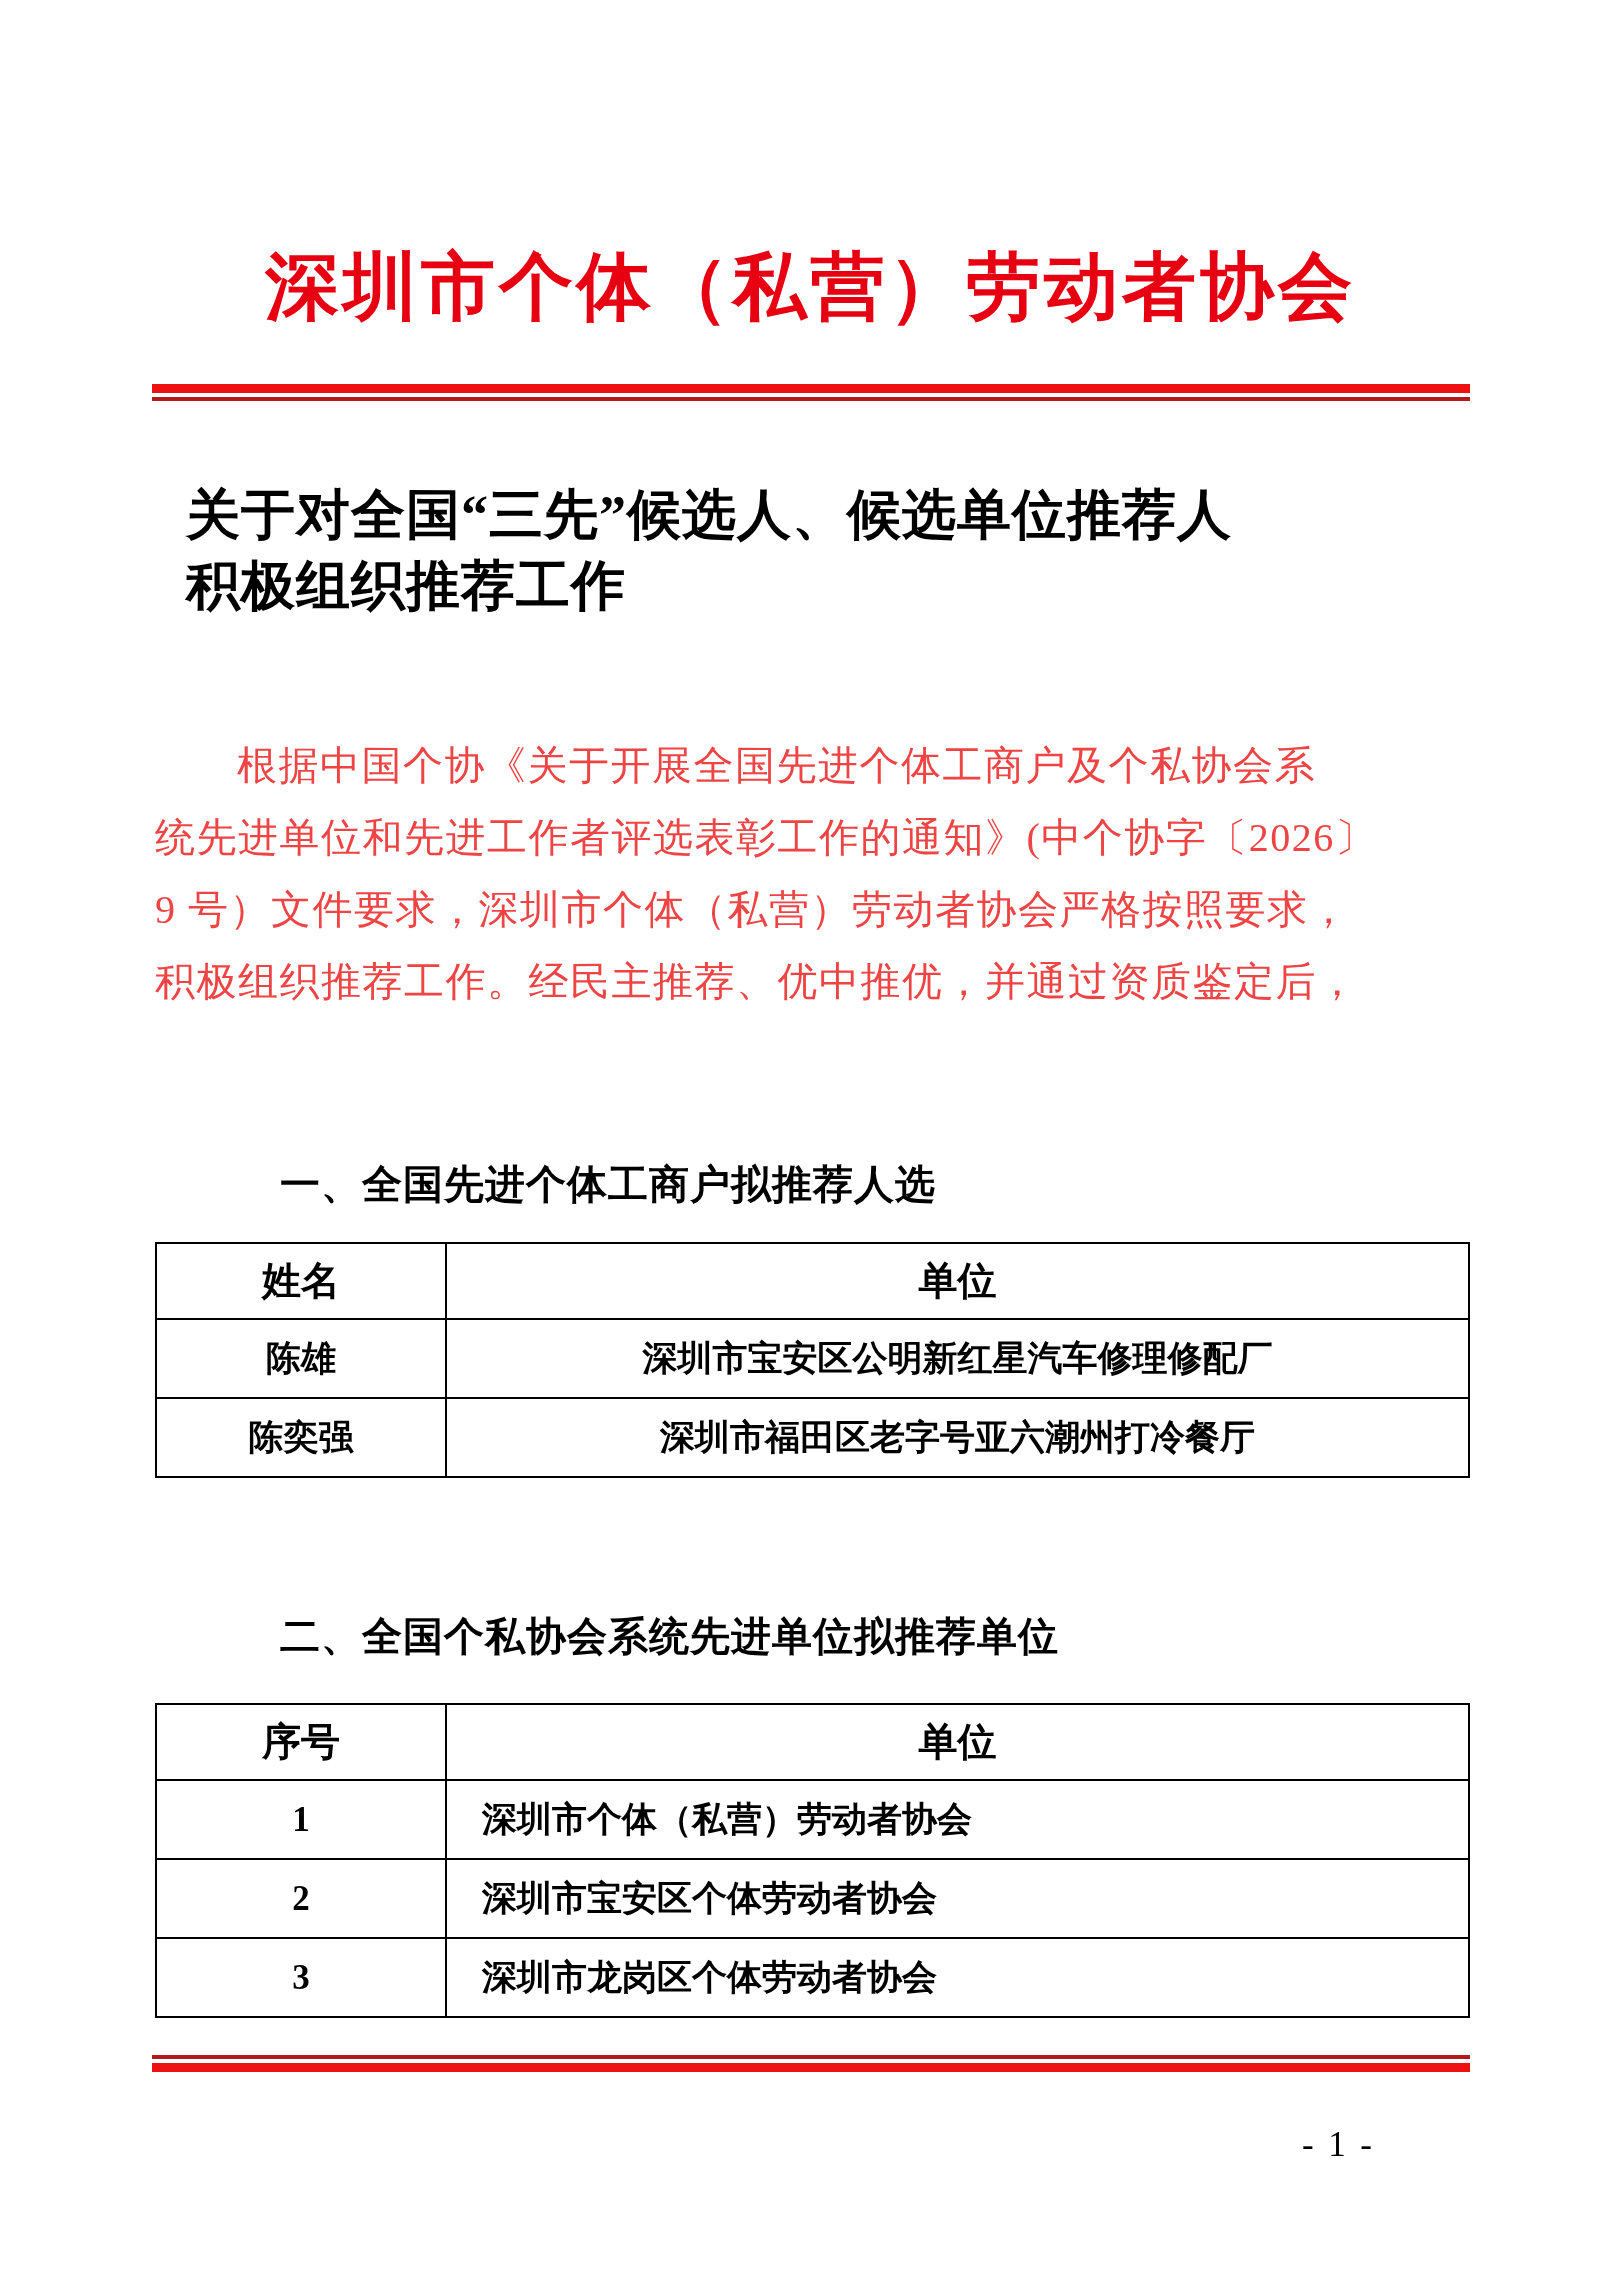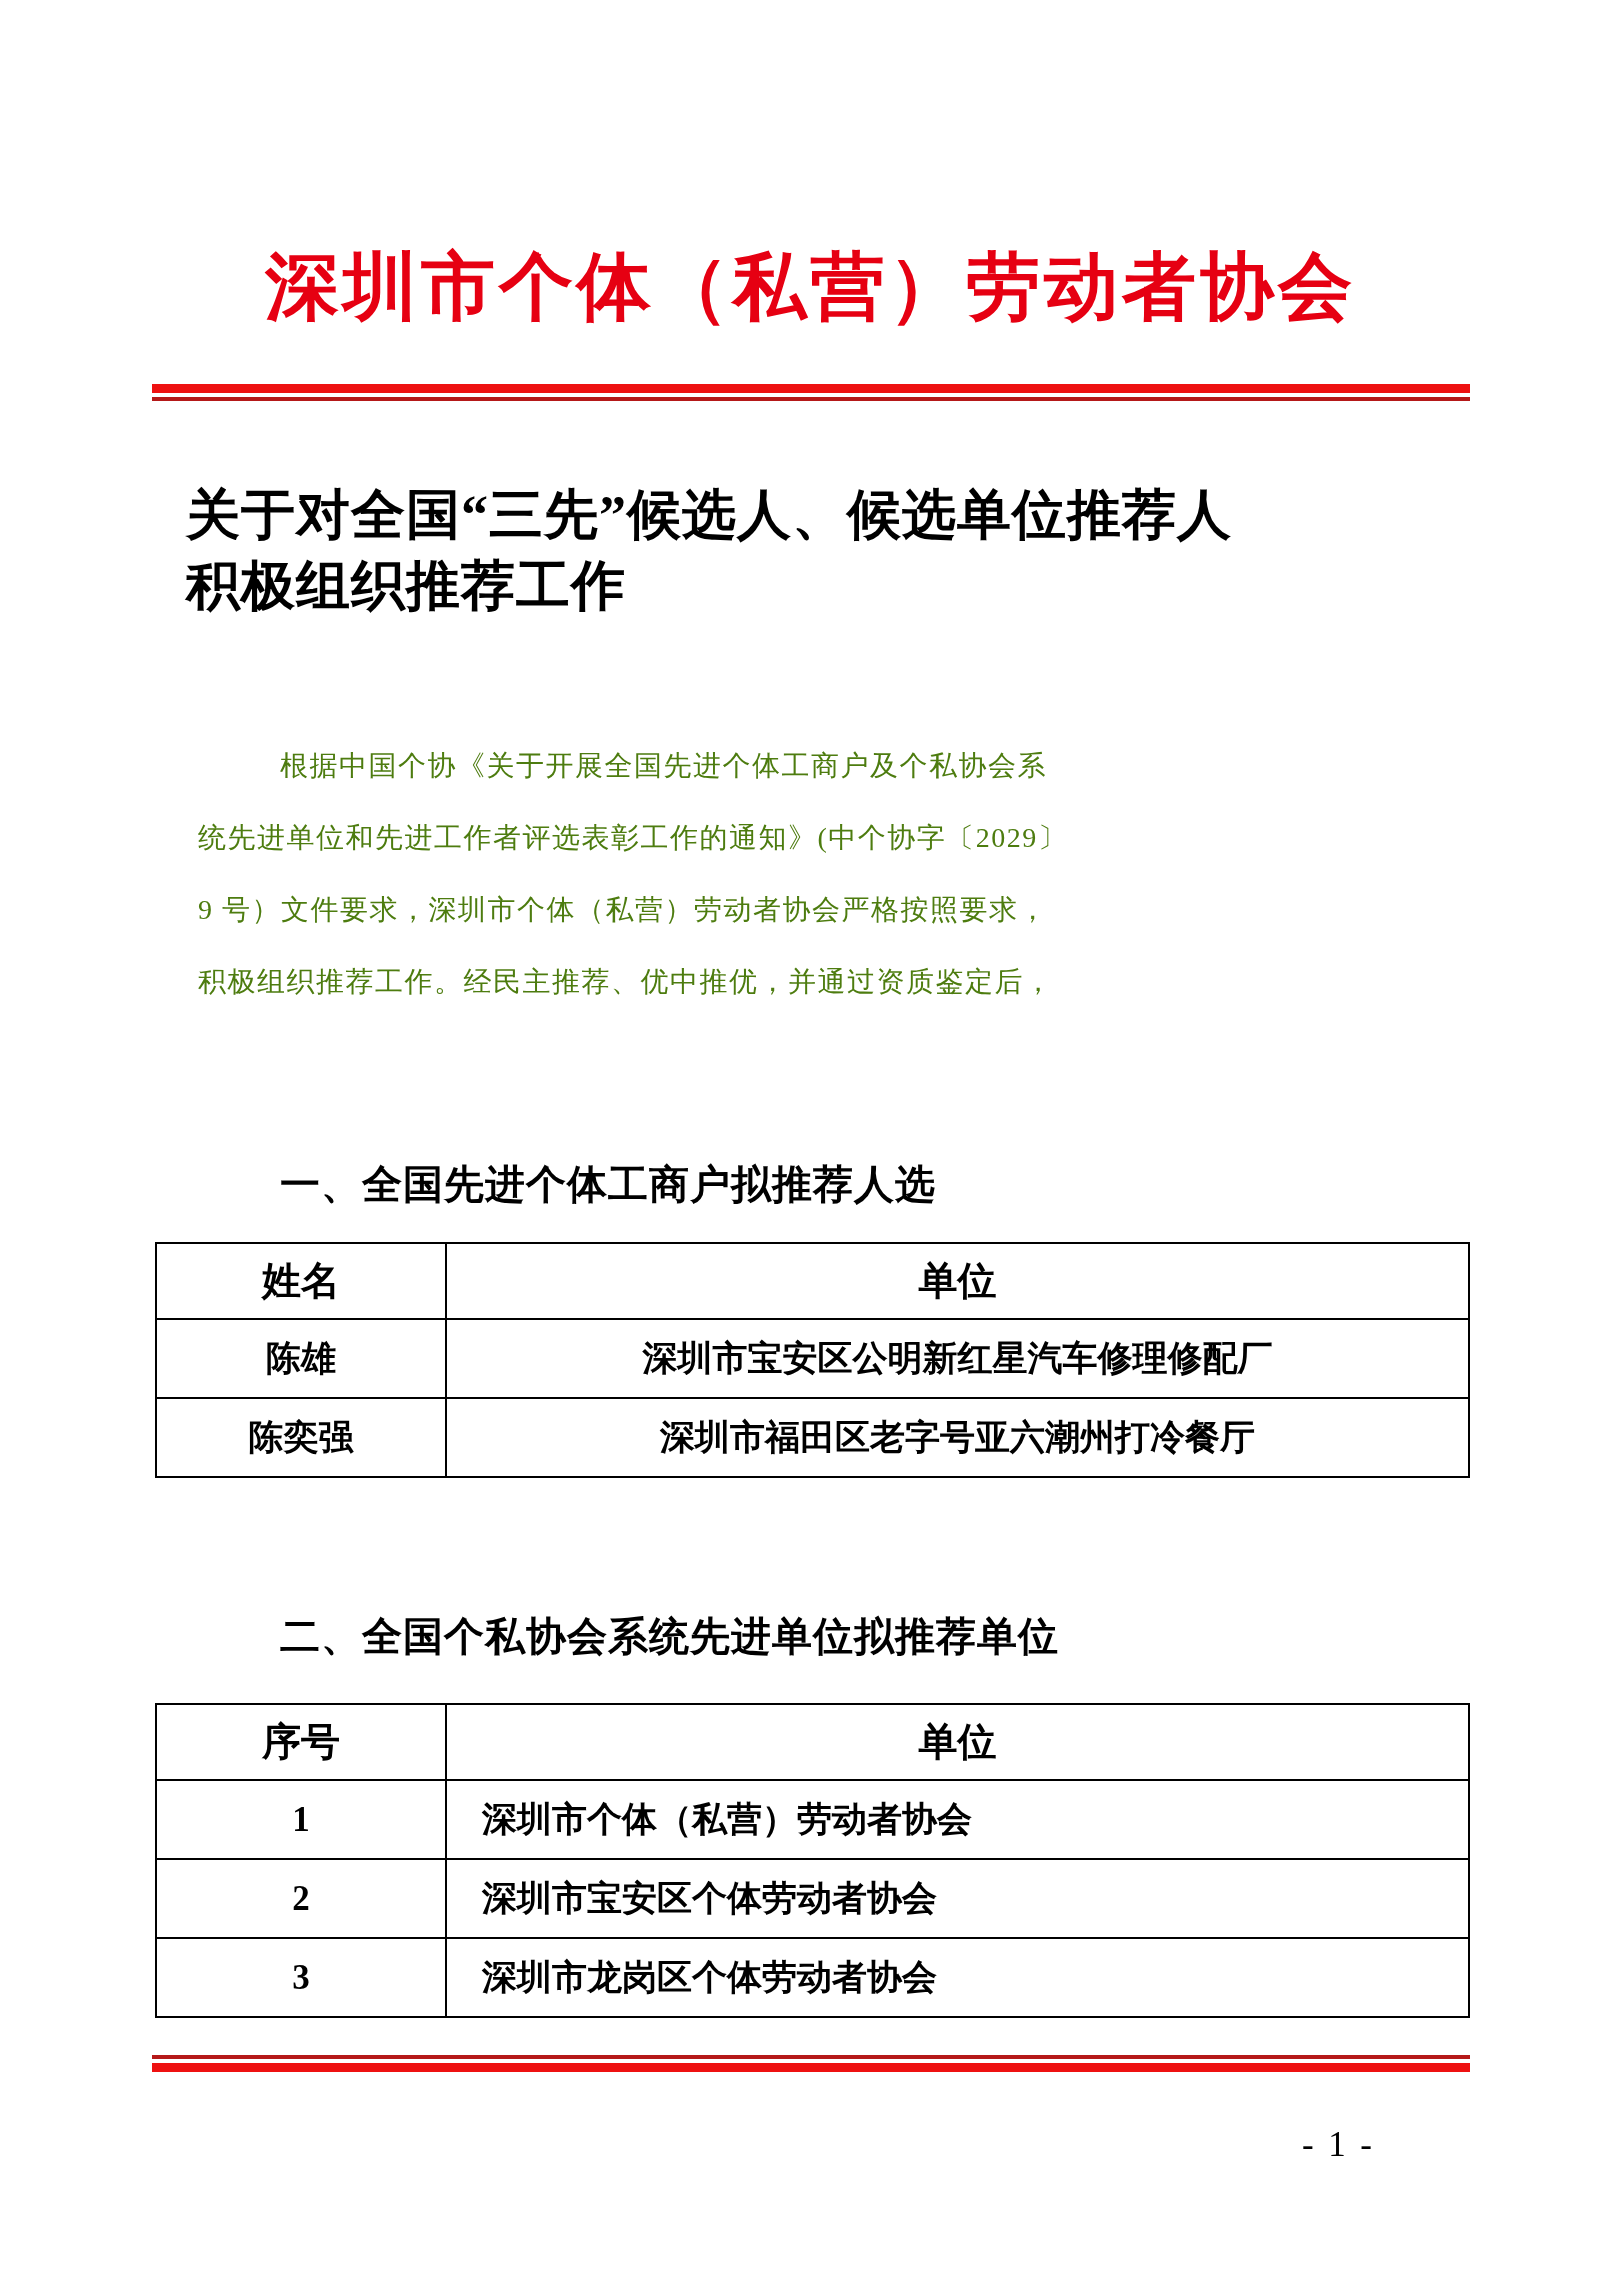--- a/index.html
+++ b/index.html
@@ -73,26 +73,25 @@
 
   
   .body-block {
     position: absolute;
     left: 155px;
     top: 730px;
     width: 1313px;
   }
   .body-line {
     font-family: "Liberation Serif", "DejaVu Serif", serif;
-    font-size: 28px;
+    font-size: 40px;
     line-height: 72px;
     letter-spacing: 1.5px;
-    color: #4d7c0f;
+    color: #ef4444;
     white-space: nowrap;
-    margin-left: 43px;
   }
   .body-line.indent {
     text-indent: 82px;
   }
 
   
   .section-heading {
     position: absolute;
     font-family: "Liberation Sans", "DejaVu Sans", sans-serif;
     font-weight: bold;
@@ -189,21 +188,21 @@
     <div class="thin"></div>
   </div>
 
   <div class="doc-title">
     <div>关于对全国“三先”候选人、候选单位推荐人</div>
     <div>积极组织推荐工作</div>
   </div>
 
   <div class="body-block">
     <div class="body-line indent">根据中国个协《关于开展全国先进个体工商户及个私协会系</div>
-    <div class="body-line">统先进单位和先进工作者评选表彰工作的通知》(中个协字〔2029〕</div>
+    <div class="body-line">统先进单位和先进工作者评选表彰工作的通知》(中个协字〔2026〕</div>
     <div class="body-line">9 号）文件要求，深圳市个体（私营）劳动者协会严格按照要求，</div>
     <div class="body-line">积极组织推荐工作。经民主推荐、优中推优，并通过资质鉴定后，</div>
   </div>
 
   <div class="section-heading" id="section-1-heading">一、全国先进个体工商户拟推荐人选</div>
 
   <table class="doc-table" id="table-one">
     <colgroup>
       <col class="col-narrow">
       <col>

